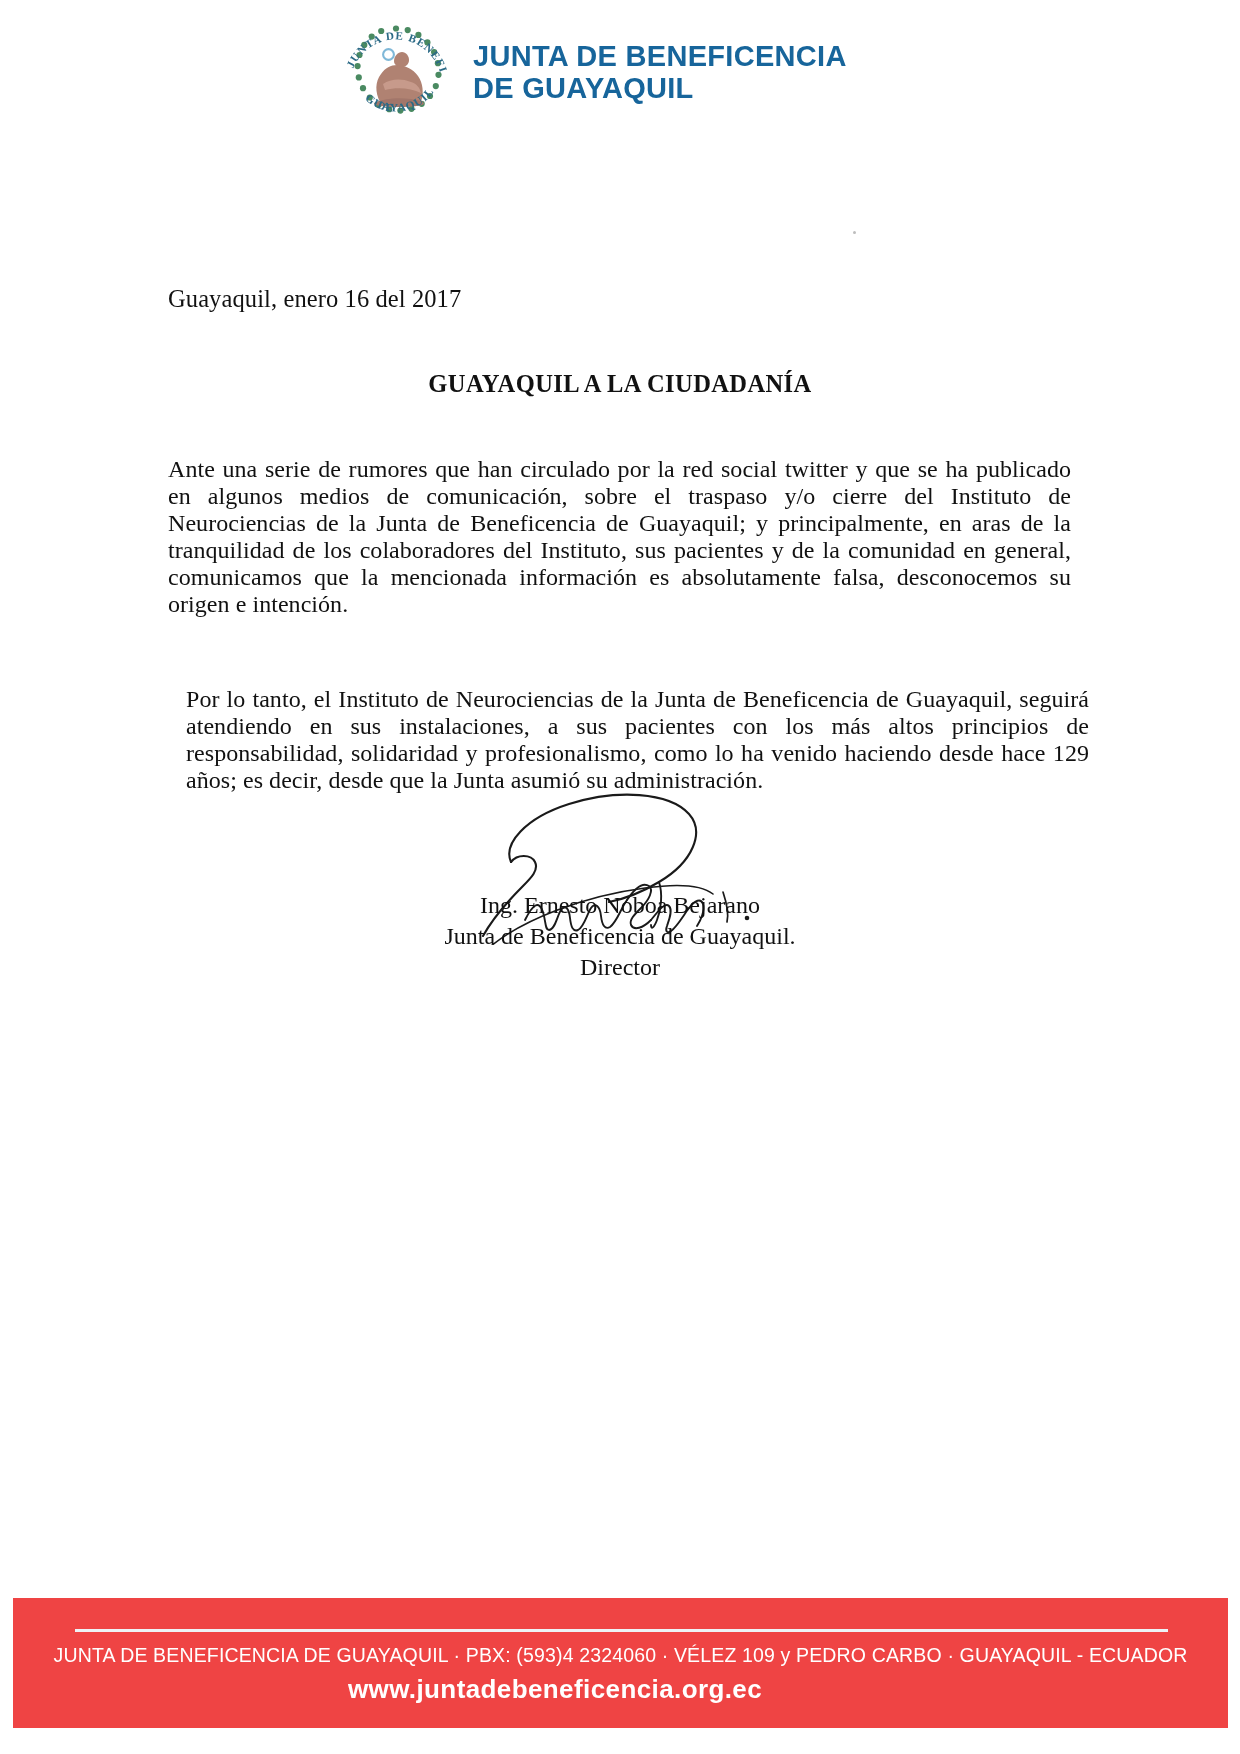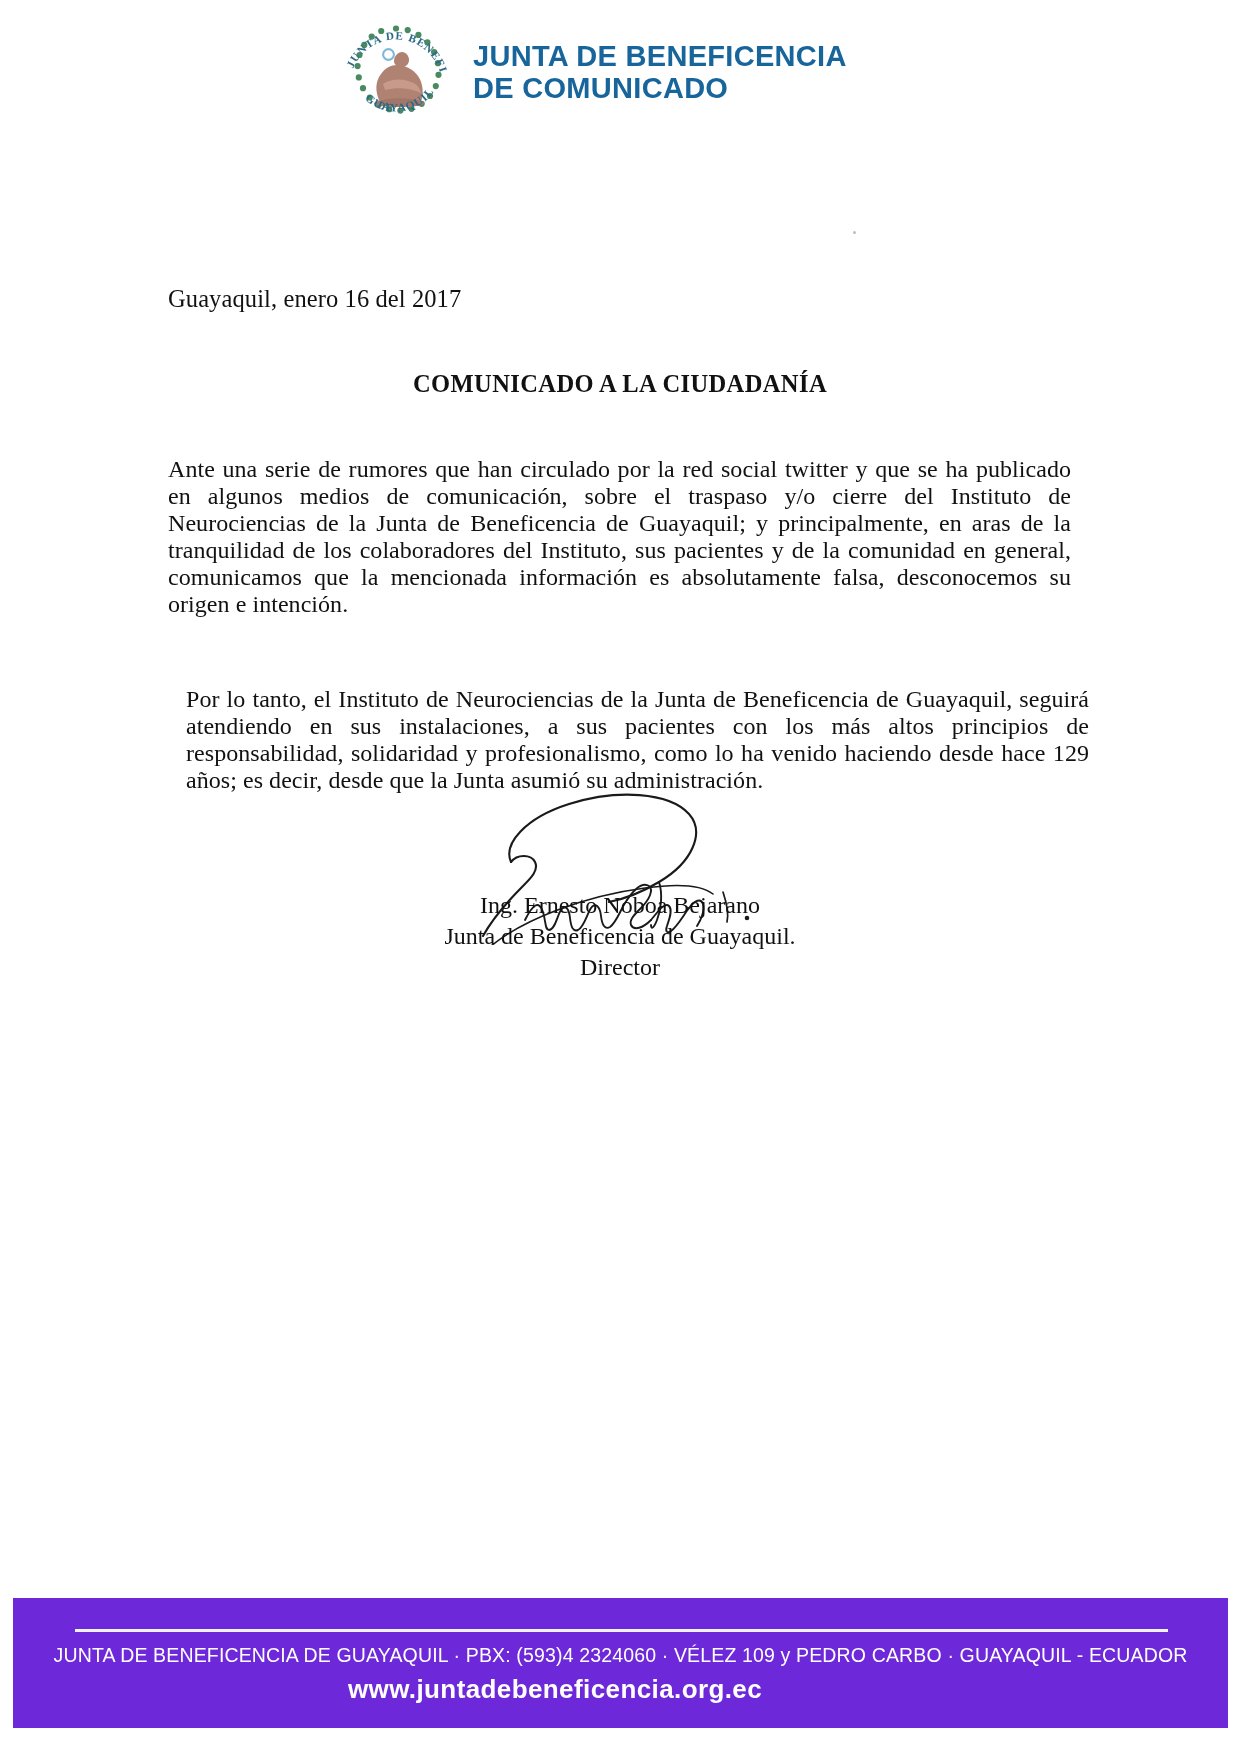--- a/index.html
+++ b/index.html
@@ -118,21 +118,21 @@
     text-underline-offset: 2px;
   }
 
   
   .footer {
     position: absolute;
     left: 13px;
     top: 1598px;
     width: 1215px;
     height: 130px;
-    background: #6d28d9;
+    background: #ef4444;
     overflow: hidden;
   }
   .footer-rule {
     position: absolute;
     left: 62px;
     top: 31px;
     width: 1093px;
     height: 3px;
     background: #eef3f6;
   }
@@ -229,32 +229,32 @@
           <textPath href="#ringBot" startOffset="29%">DE</textPath>
         </text>
         <text font-family="Liberation Serif, serif" font-size="11.5" font-weight="bold" fill="#2b6a86" letter-spacing="1.1">
           <textPath href="#ringBot" startOffset="13%" y="13">GUAYAQUIL</textPath>
         </text>
       </svg>
     </div>
 
     <div class="logo-words">
       <span class="l1">JUNTA DE BENEFICENCIA</span>
-      <span class="l2">DE COMUNICADO</span>
+      <span class="l2">DE GUAYAQUIL</span>
     </div>
   </div>
 </div>
 
 <div class="sheet">
 
   <div class="speck"></div>
 
   <div class="date-line">Guayaquil, enero 16 del 2017</div>
 
-  <div class="doc-title">COMUNICADO A LA CIUDADANÍA</div>
+  <div class="doc-title">GUAYAQUIL A LA CIUDADANÍA</div>
 
   <p class="para para-1">Ante una serie de rumores que han circulado por la red social twitter y que se ha publicado en algunos medios de comunicación, sobre el traspaso y/o cierre del Instituto de Neurociencias de la Junta de Beneficencia de Guayaquil; y principalmente, en aras de la tranquilidad de los colaboradores del Instituto, sus pacientes y de la comunidad en general, comunicamos que la mencionada información es absolutamente falsa, desconocemos su origen e intención.</p>
 
   <p class="para para-2">Por lo tanto, el Instituto de Neurociencias de la Junta de Beneficencia de Guayaquil, seguirá atendiendo en sus instalaciones, a sus pacientes con los más altos principios de responsabilidad, solidaridad y profesionalismo, como lo ha venido haciendo desde hace 129 años; es decir, desde que la Junta asumió su administración.</p>
 
   <div class="sig-area">
 
     <div class="sig-draw">
       <svg width="400" height="175" viewBox="0 0 400 175" aria-hidden="true">
         <g fill="none" stroke="#1a1a1a" stroke-linecap="round" stroke-linejoin="round">

